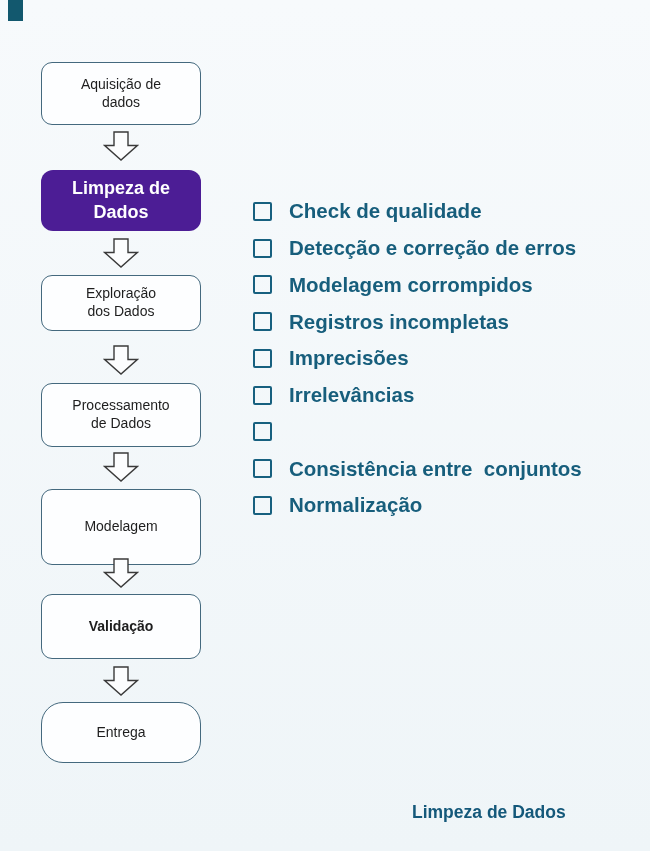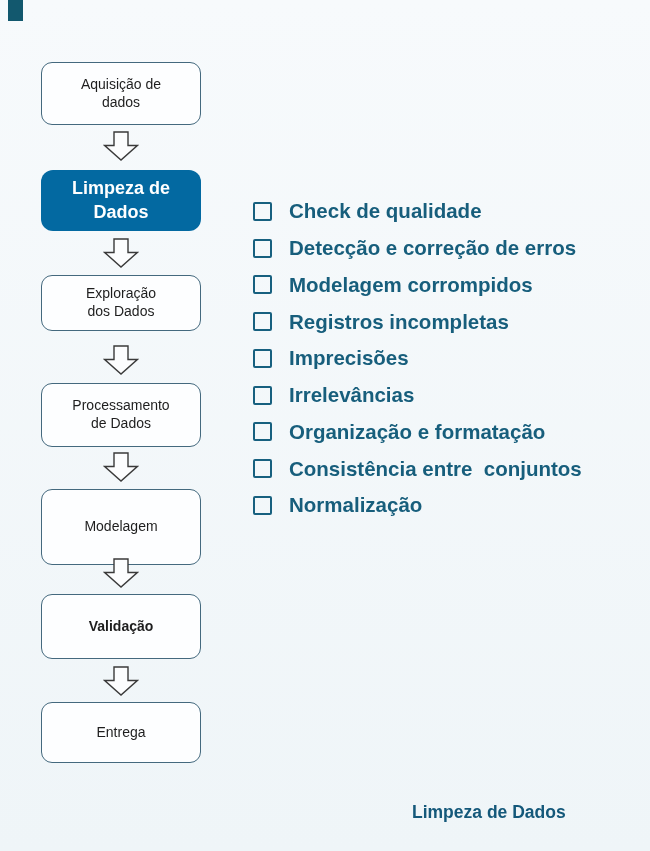--- a/index.html
+++ b/index.html
@@ -21,21 +21,21 @@
     background: #fdfeff;
     border: 1.4px solid #44697e;
     border-radius: 11px;
     display: flex; align-items: center; justify-content: center;
     text-align: center;
     color: #1e1e1e;
     font-size: 14px; line-height: 1.28;
     white-space: pre-line;
   }
   .flow-box.active {
-    background: #0369a1;
+    background: #4c1d95;
     border: none;
     color: #ffffff;
     font-weight: 700;
     font-size: 18px;
     border-radius: 12px;
     line-height: 1.3;
   }
   .flow-arrow {
     position: absolute; left: 103px;
     width: 36px; height: 30px;
@@ -105,21 +105,21 @@
 <svg class="flow-arrow" style="top:558px;" viewBox="0 0 36 30">
   <path d="M11 1 H25 V14.5 H34.3 L18 29 L1.7 14.5 H11 Z" fill="#fcfdfe" stroke="#3a3a3a" stroke-width="1.4" stroke-linejoin="miter"></path>
 </svg>
 
 <div class="flow-box" style="top:594px;height:65px;font-weight:bold;">Validação</div>
 
 <svg class="flow-arrow" style="top:666px;" viewBox="0 0 36 30">
   <path d="M11 1 H25 V14.5 H34.3 L18 29 L1.7 14.5 H11 Z" fill="#fcfdfe" stroke="#3a3a3a" stroke-width="1.4" stroke-linejoin="miter"></path>
 </svg>
 
-<div class="flow-box" style="top:702px;height:61px;">Entrega</div>
+<div class="flow-box" style="top:702px;height:61px;border-radius:22px;">Entrega</div>
 
 <div class="checklist">
   <div class="check-row">
     <span class="check-box"></span>
     <span class="check-label">Check de qualidade</span>
   </div>
   <div class="check-row">
     <span class="check-box"></span>
     <span class="check-label">Detecção e correção de erros</span>
   </div>
@@ -134,21 +134,20 @@
   <div class="check-row">
     <span class="check-box"></span>
     <span class="check-label">Imprecisões</span>
   </div>
   <div class="check-row">
     <span class="check-box"></span>
     <span class="check-label">Irrelevâncias</span>
   </div>
   <div class="check-row">
     <span class="check-box"></span>
-    <span class="check-label">Organização e formatação</span>
   </div>
   <div class="check-row">
     <span class="check-box"></span>
     <span class="check-label">Consistência entre  conjuntos</span>
   </div>
   <div class="check-row">
     <span class="check-box"></span>
     <span class="check-label">Normalização</span>
   </div>
 </div>

